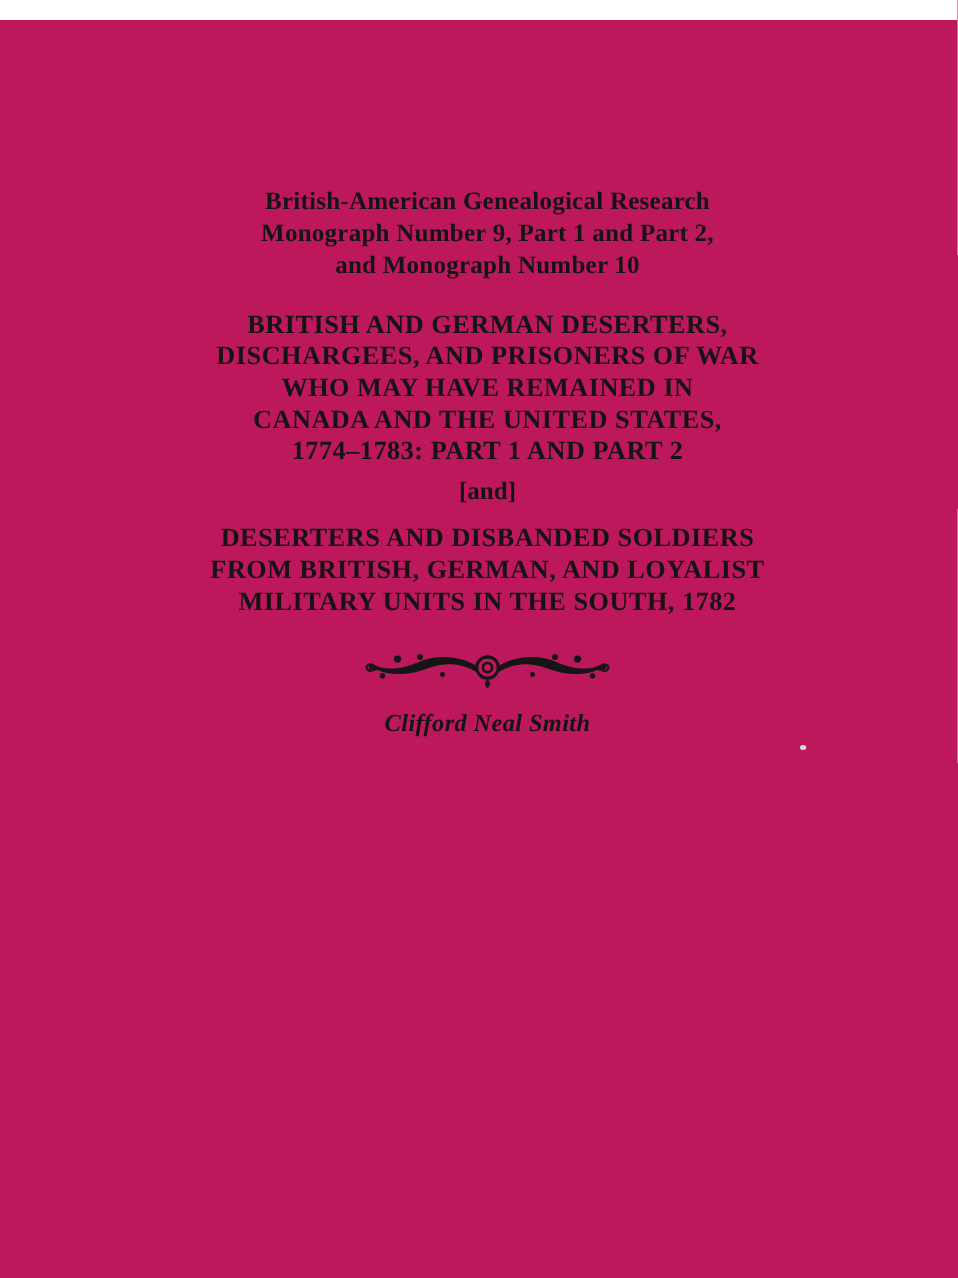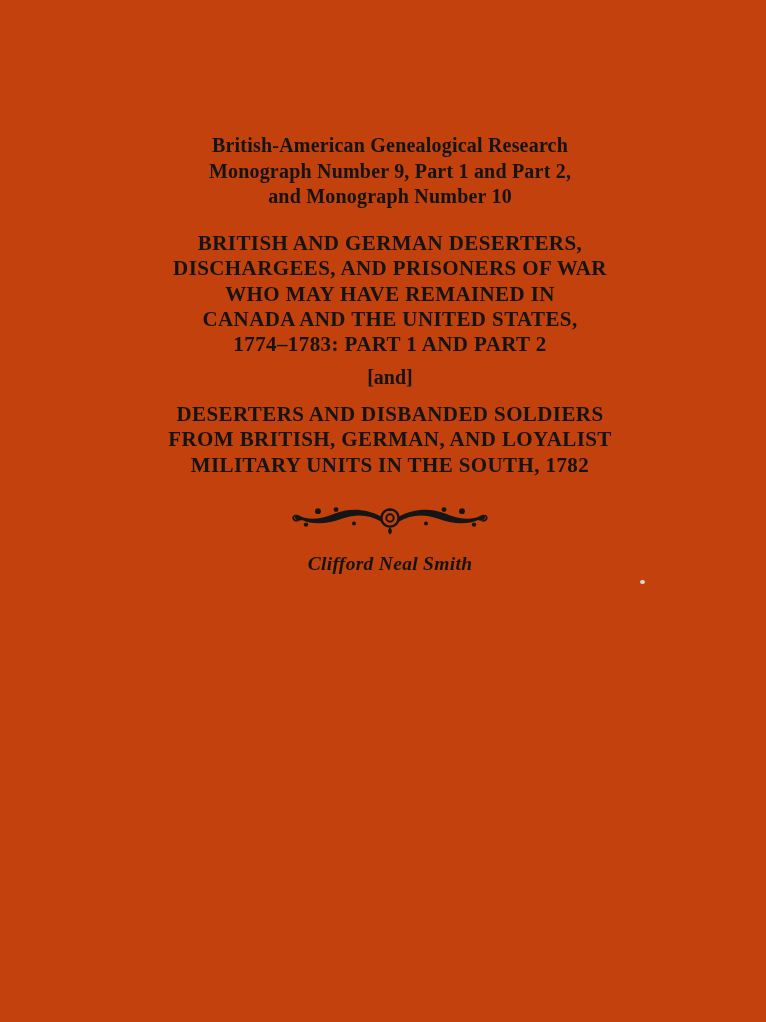--- a/index.html
+++ b/index.html
@@ -10,21 +10,22 @@
     width: 766px;
     height: 1022px;
     background: #ffffff;
     font-family: "Liberation Serif", "DejaVu Serif", serif;
     position: relative;
     overflow: hidden;
   }
   .page {
     position: absolute;
     inset: 0;
-    background: #c2410c;
+    background: #be185d;
+    margin-top: 16px;
   }
   .content {
     position: absolute;
     inset: 0;
     transform: translateX(7px);
     text-align: center;
     color: #141414;
   }
   .series-header {
     position: absolute;

